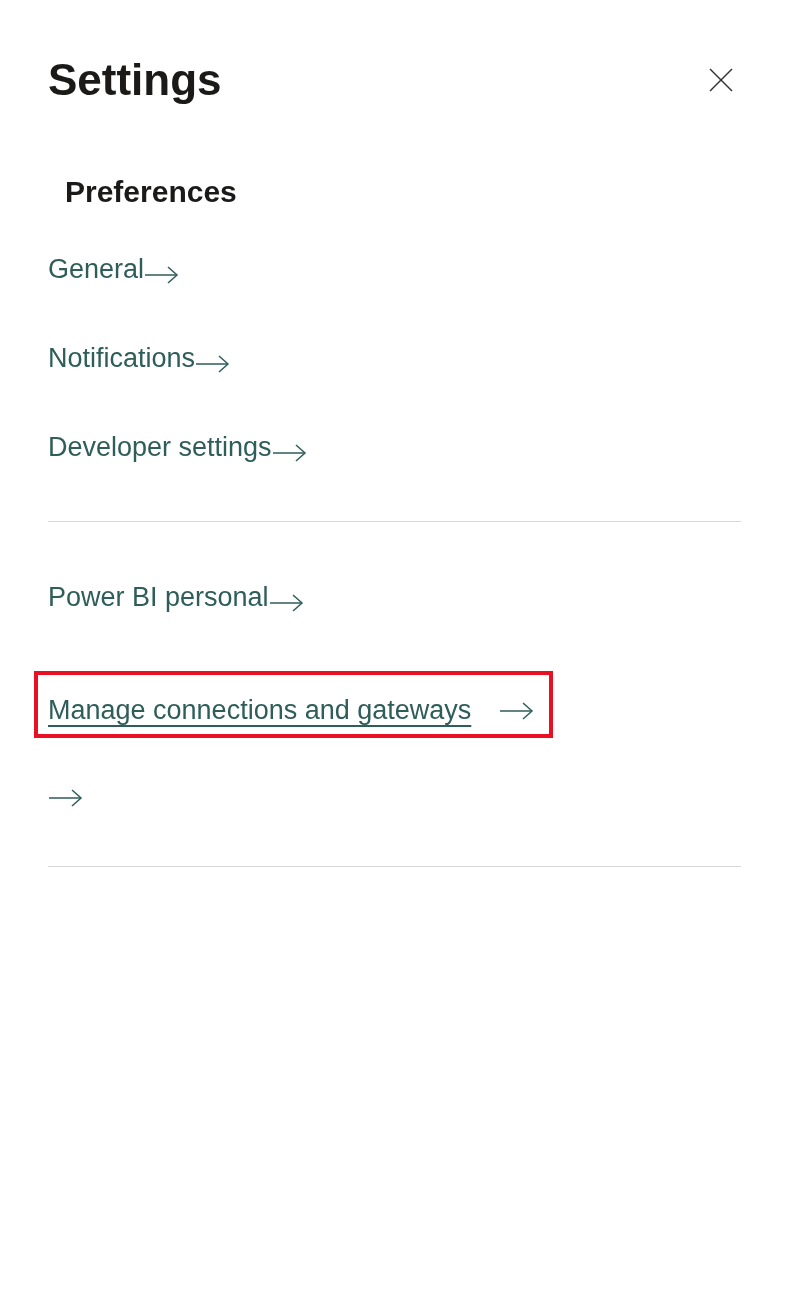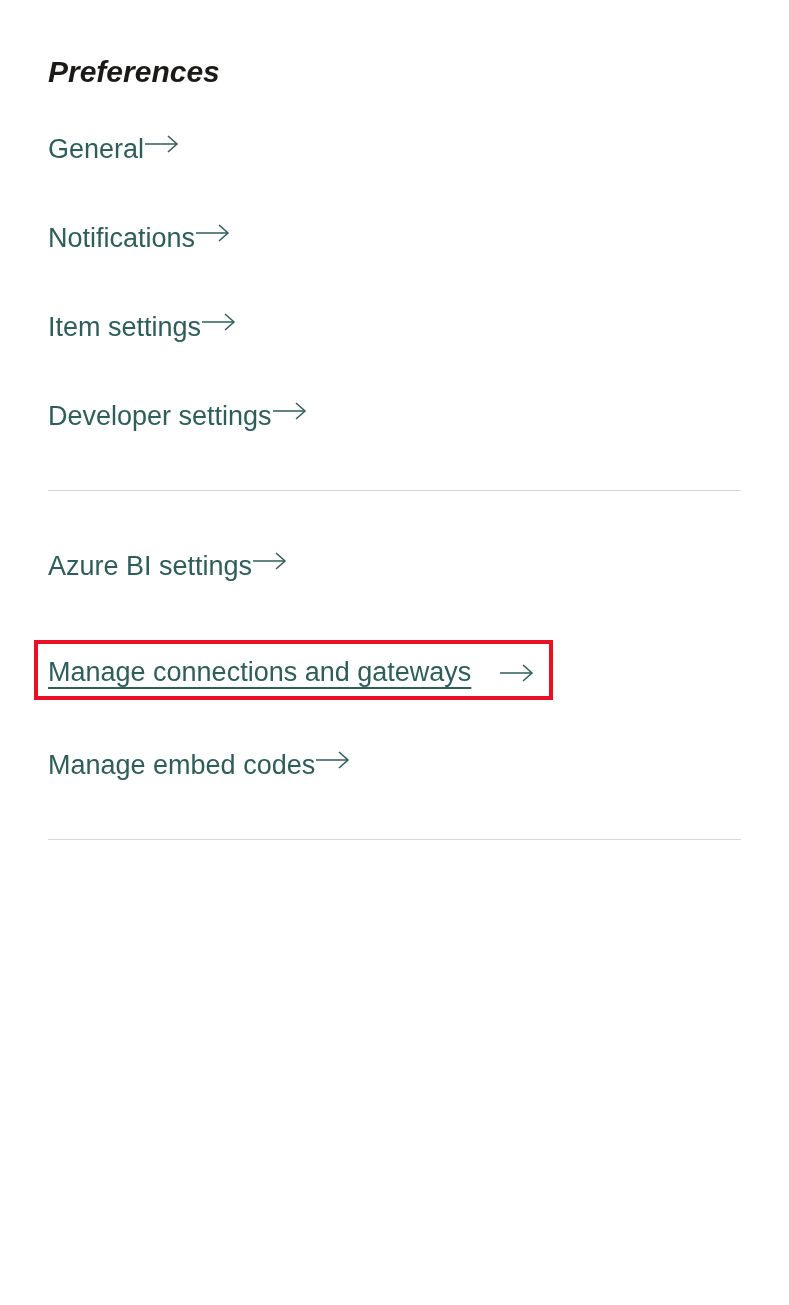--- a/index.html
+++ b/index.html
@@ -33,26 +33,25 @@
     align-items: center;
     justify-content: center;
     cursor: pointer;
     color: #323130;
   }
   .close-btn svg { stroke: currentColor; }
   .section-heading {
     font-size: 30px;
     font-weight: 700;
     color: #1b1a19;
-    margin: 0 0 45px 0;
-    font-style: italic;
+    margin: 0 0 45px 17px;
   }
   .link-item {
     display: flex;
-    align-items: flex-start;
+    align-items: flex-end;
     margin-bottom: 58px;
     cursor: pointer;
   }
   .link-label {
     font-size: 27px;
     font-weight: 400;
     color: #2e5d5a;
   }
   .link-label.underline {
     text-decoration: underline;
@@ -63,33 +62,42 @@
     display: flex;
     align-items: center;
   }
   .divider {
     border: none;
     border-top: 1px solid #d8d8d8;
     margin: 10px 0 60px 0;
   }
   .highlight-box {
     border: 4px solid #e81123;
-    padding: 13px 14px 8px 10px;
+    padding: 20px 14px 8px 10px;
     display: inline-flex;
     align-items: center;
     gap: 28px;
     margin-bottom: 50px;
     margin-left: -14px;
   }
 </style>
 </head>
 <body>
 
 <div class="panel">
 
+  <div class="header-row">
+    <h1 class="title">Settings</h1>
+    <div class="close-btn">
+      <svg width="28" height="28" viewBox="0 0 28 28" fill="none">
+        <line x1="3" y1="3" x2="25" y2="25" stroke-width="1.5"></line>
+        <line x1="25" y1="3" x2="3" y2="25" stroke-width="1.5"></line>
+      </svg>
+    </div>
+  </div>
 
   
   <h2 class="section-heading">Preferences</h2>
 
   <div class="link-item">
     <span class="link-label">General</span>
     <span class="arrow-icon">
       <svg width="36" height="20" viewBox="0 0 36 20" fill="none">
           <line x1="1" y1="10" x2="33" y2="10" stroke="currentColor" stroke-width="1.5"></line>
           <polyline points="24,2 33,10 24,18" stroke="currentColor" stroke-width="1.5" fill="none"></polyline>
@@ -100,67 +108,57 @@
   <div class="link-item">
     <span class="link-label">Notifications</span>
     <span class="arrow-icon">
       <svg width="36" height="20" viewBox="0 0 36 20" fill="none">
           <line x1="1" y1="10" x2="33" y2="10" stroke="currentColor" stroke-width="1.5"></line>
           <polyline points="24,2 33,10 24,18" stroke="currentColor" stroke-width="1.5" fill="none"></polyline>
         </svg>
     </span>
   </div>
 
-  <div class="link-item">
-    <span class="link-label">Item settings</span>
-    <span class="arrow-icon">
-      <svg width="36" height="20" viewBox="0 0 36 20" fill="none">
-          <line x1="1" y1="10" x2="33" y2="10" stroke="currentColor" stroke-width="1.5"></line>
-          <polyline points="24,2 33,10 24,18" stroke="currentColor" stroke-width="1.5" fill="none"></polyline>
-        </svg>
-    </span>
-  </div>
 
   <div class="link-item">
     <span class="link-label">Developer settings</span>
     <span class="arrow-icon">
       <svg width="36" height="20" viewBox="0 0 36 20" fill="none">
           <line x1="1" y1="10" x2="33" y2="10" stroke="currentColor" stroke-width="1.5"></line>
           <polyline points="24,2 33,10 24,18" stroke="currentColor" stroke-width="1.5" fill="none"></polyline>
         </svg>
     </span>
   </div>
 
   <hr class="divider">
 
   
 
 
   <div class="link-item">
-    <span class="link-label">Azure BI settings</span>
+    <span class="link-label">Power BI personal</span>
     <span class="arrow-icon">
       <svg width="36" height="20" viewBox="0 0 36 20" fill="none">
           <line x1="1" y1="10" x2="33" y2="10" stroke="currentColor" stroke-width="1.5"></line>
           <polyline points="24,2 33,10 24,18" stroke="currentColor" stroke-width="1.5" fill="none"></polyline>
         </svg>
     </span>
   </div>
 
   <div class="highlight-box">
     <span class="link-label underline">Manage connections and gateways</span>
     <span class="arrow-icon">
       <svg width="36" height="20" viewBox="0 0 36 20" fill="none">
           <line x1="1" y1="10" x2="33" y2="10" stroke="currentColor" stroke-width="1.5"></line>
           <polyline points="24,2 33,10 24,18" stroke="currentColor" stroke-width="1.5" fill="none"></polyline>
         </svg>
     </span>
   </div>
 
   <div class="link-item">
-    <span class="link-label">Manage embed codes</span>
     <span class="arrow-icon">
       <svg width="36" height="20" viewBox="0 0 36 20" fill="none">
           <line x1="1" y1="10" x2="33" y2="10" stroke="currentColor" stroke-width="1.5"></line>
           <polyline points="24,2 33,10 24,18" stroke="currentColor" stroke-width="1.5" fill="none"></polyline>
         </svg>
     </span>
   </div>
 
 
   <hr class="divider">

